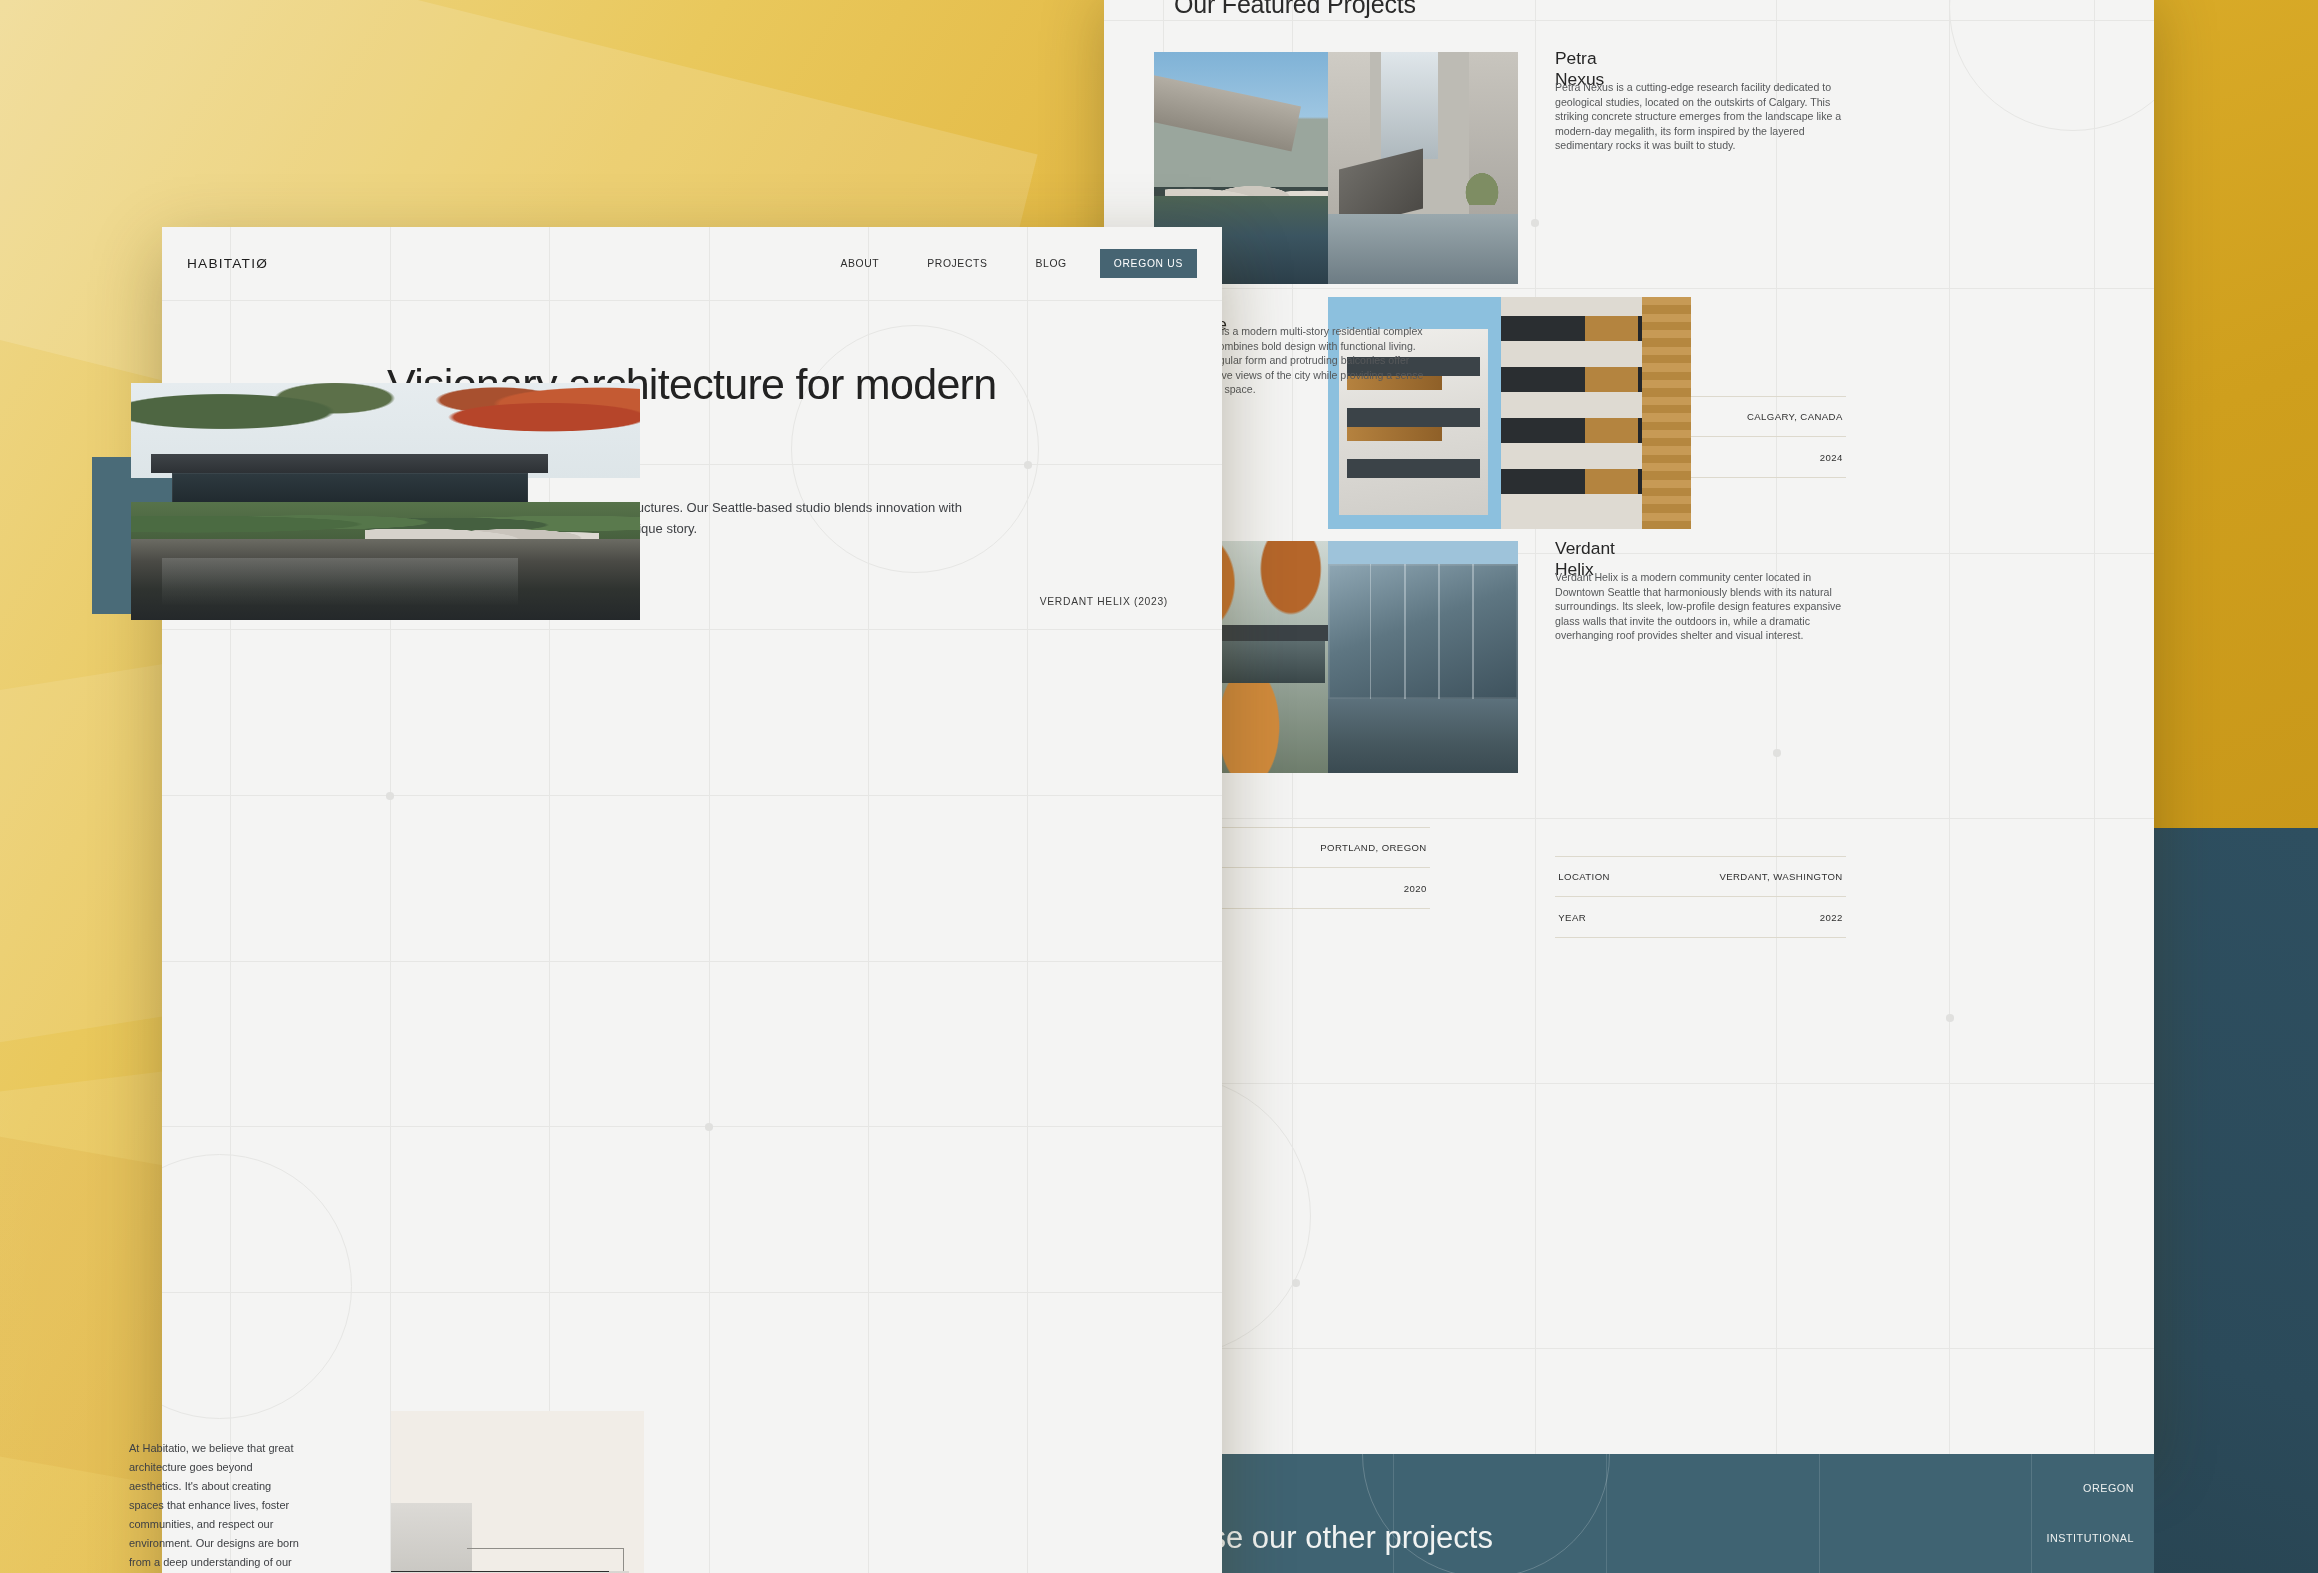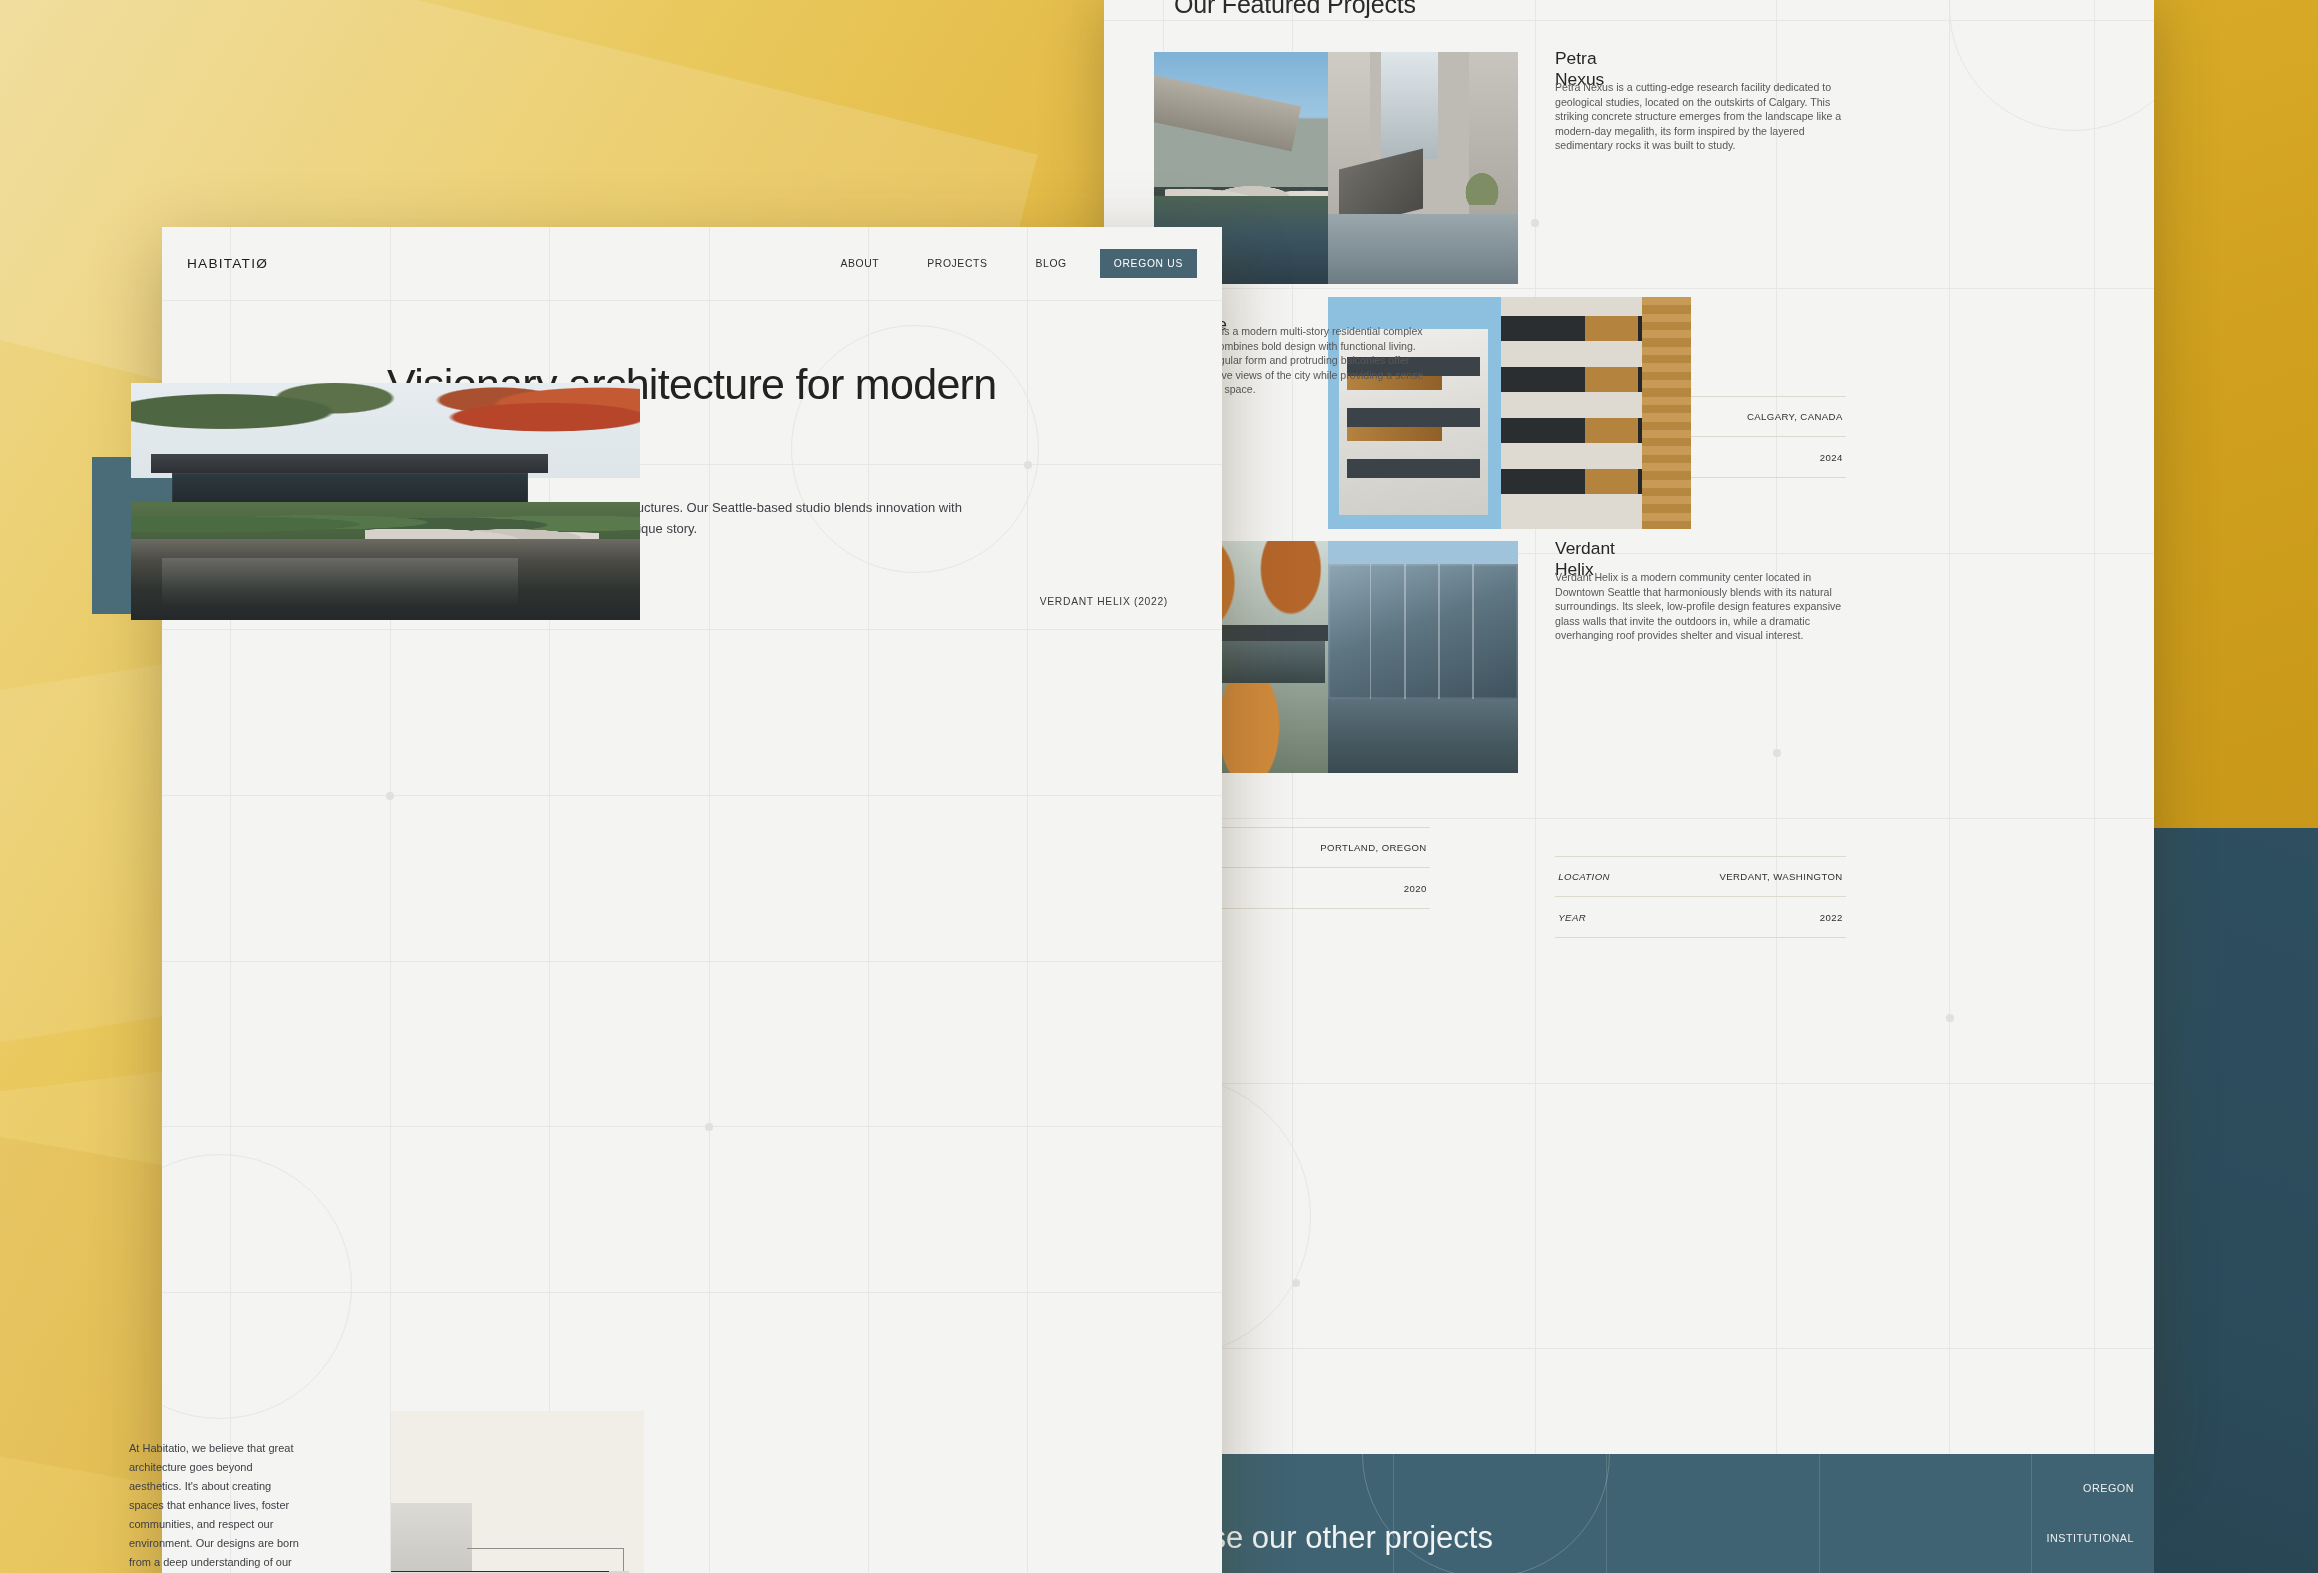--- a/index.html
+++ b/index.html
@@ -73,21 +73,21 @@
   .proj-desc {
     position: absolute; font-size: 10.6px; line-height: 1.38; color: #56585a;
   }
   .meta-table { position: absolute; text-align: right; }
   .meta-row {
     display: flex; align-items: center; justify-content: space-between;
     height: 41px; border-bottom: 0.8px solid #ddd9cd;
     font-size: 9.6px; letter-spacing: 0.4px; color: #2f2f2f;
   }
   .meta-row:first-child { border-top: 0.8px solid #ddd9cd; }
-  .meta-k { padding-left: 3.3px; font-style: italic; }
+  .meta-k { padding-left: 3.3px; }
   .meta-v { padding-right: 3.3px; }
 
   
   #teal-footer {
     position: absolute; left: 1163px; top: 1454px; width: 991px; height: 119px;
     background: #3f6372; overflow: hidden;
   }
   #teal-footer .tf-grid-v {
     position: absolute; top: 0; bottom: 0; width: 0.8px; background: rgba(255,255,255,0.13);
   }
@@ -465,21 +465,21 @@
         <button class="cta">OREGON US</button>
       </div>
     </div>
 
     <h1 class="hero-h1">Visionary architecture for modern living</h1>
     <p class="hero-p">We transform ideas into living, breathing structures. Our Seattle-based studio blends innovation with practicality, creating spaces that tell your unique story.</p>
     <button class="hero-btn">
       <span>BROWSE OUR WORK</span>
       <span>↘</span>
     </button>
-    <div class="hero-cap">VERDANT HELIX (2022)</div>
+    <div class="hero-cap">VERDANT HELIX (2023)</div>
 
   </div>
 
   <div class="teal-block"></div>
   <div class="hero-photo">
     <div class="ph">
       <div class="ph-hero-sky"></div>
       <div class="ph-hero-trees"></div>
       <div class="ph-hero-roof"></div>
       <div class="ph-hero-glass"></div>

